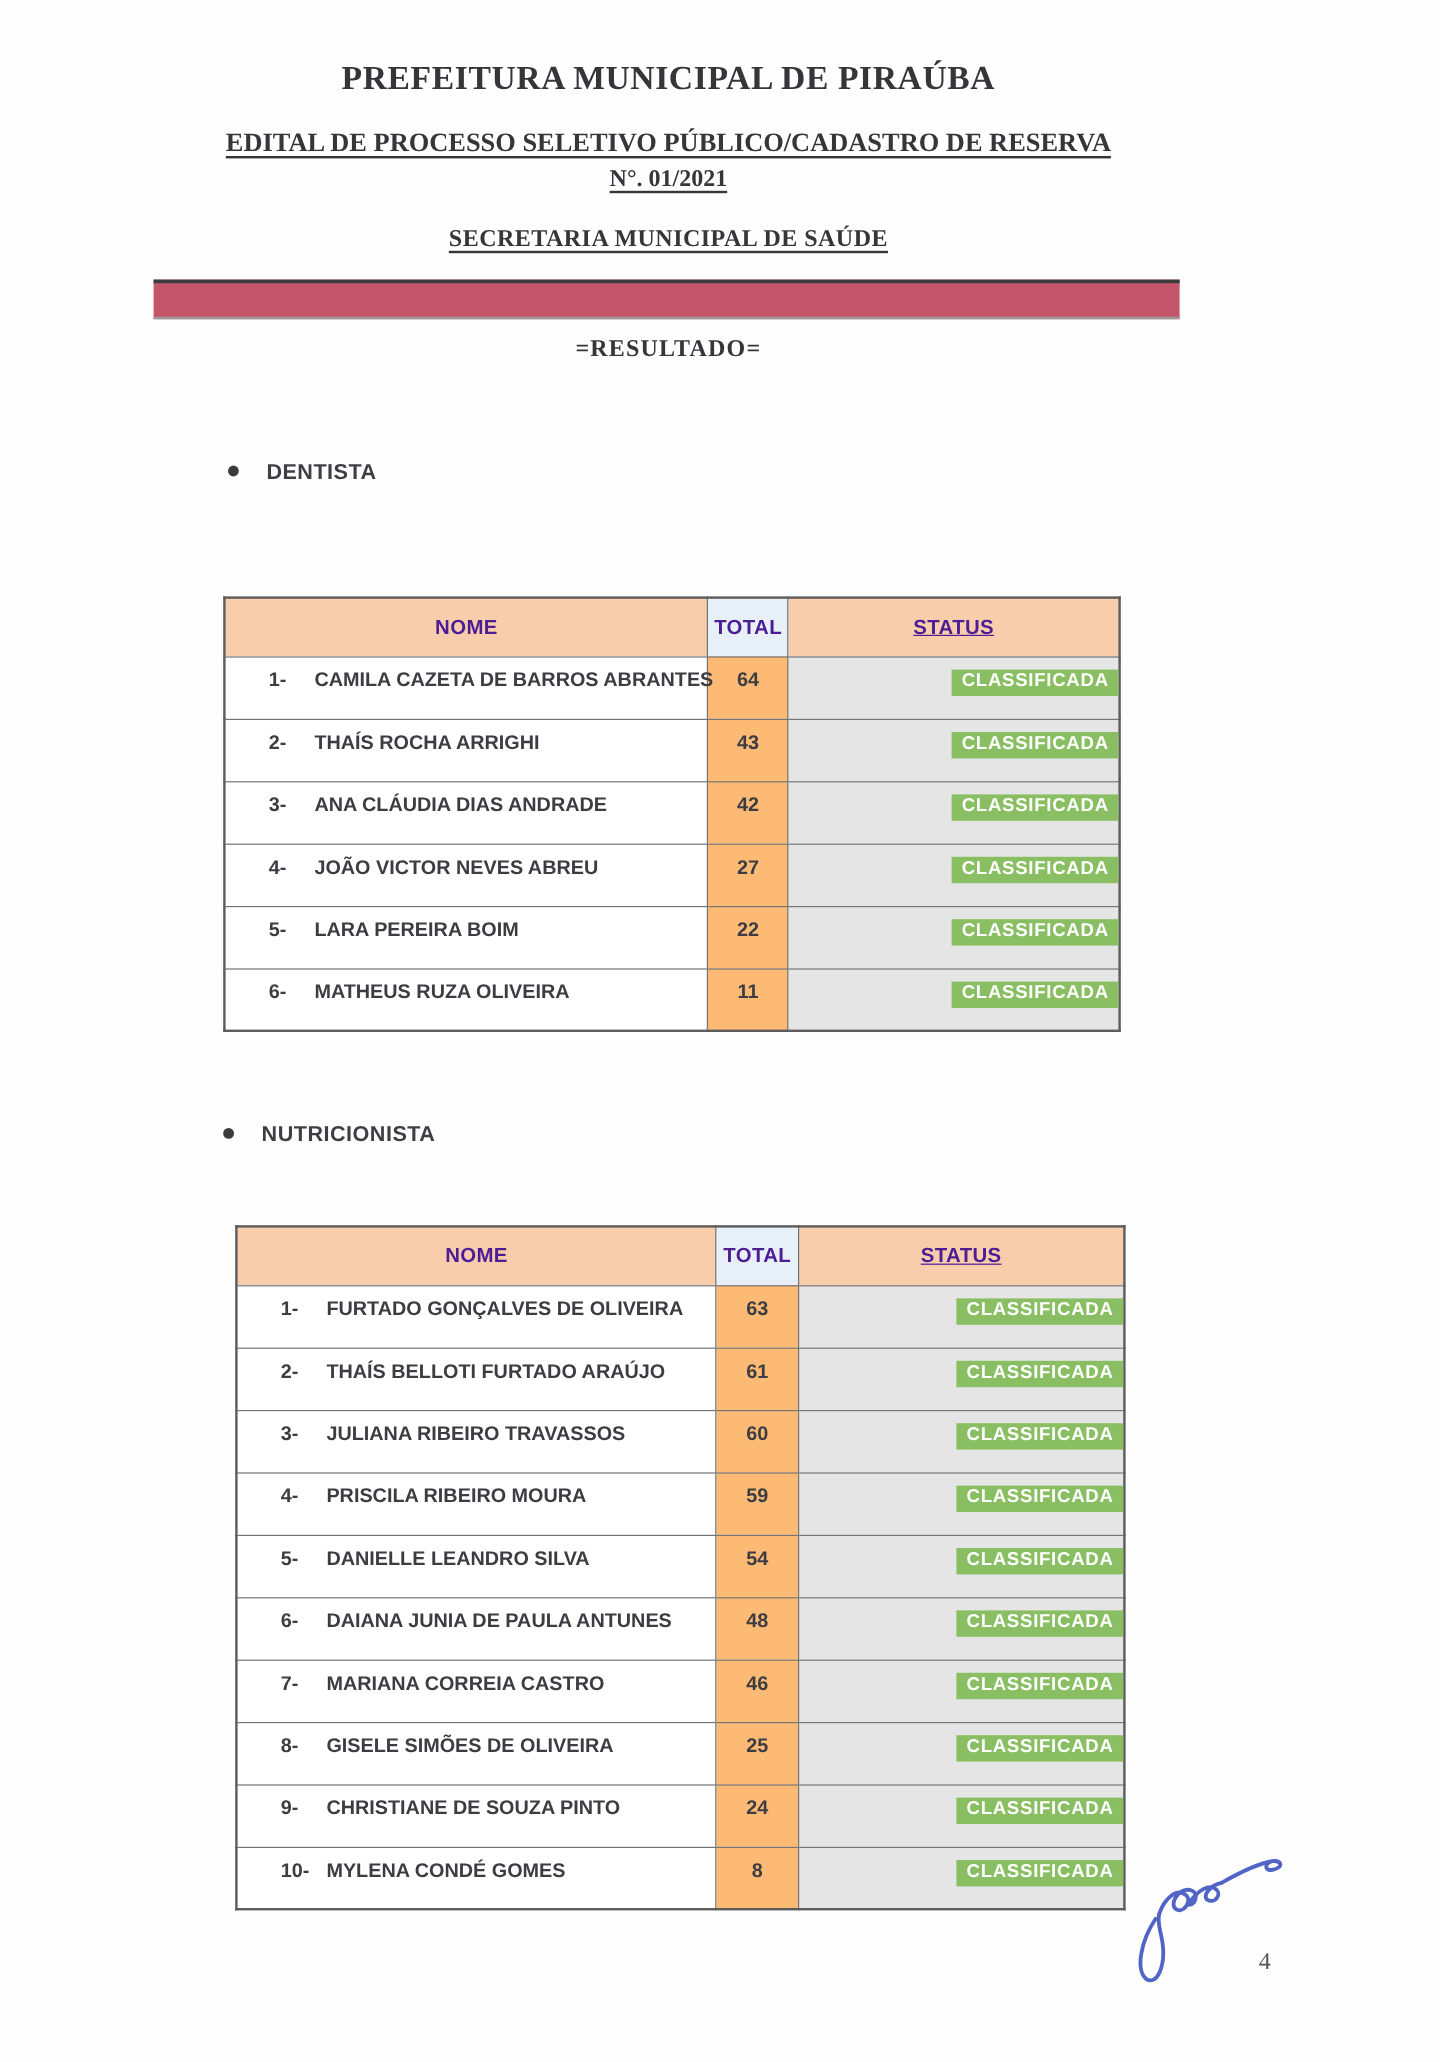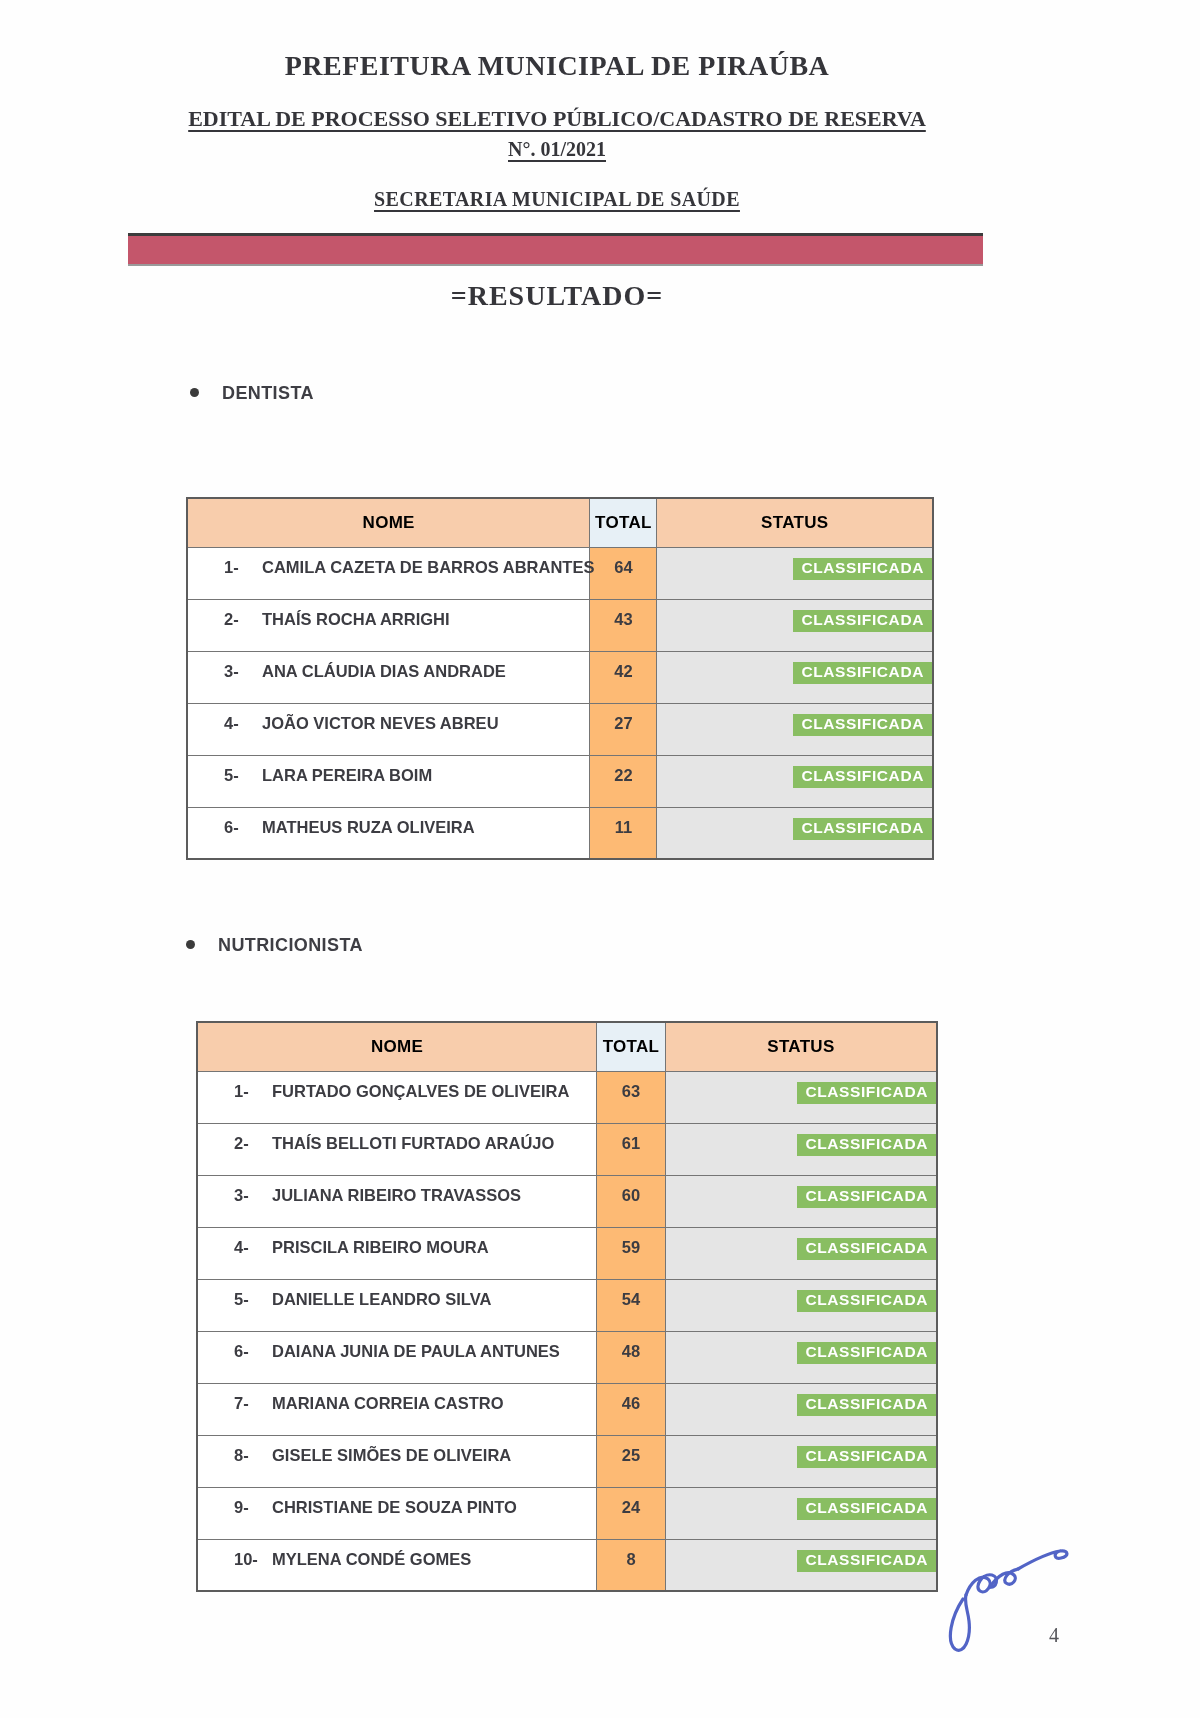--- a/index.html
+++ b/index.html
@@ -24,21 +24,21 @@
   }
   .t-prefeitura { top: 50px; font-size: 28px; letter-spacing: .5px; }
   .t-edital     { top: 106px; font-size: 22px; }
   .t-edital span, .t-numero span, .t-secretaria span {
     text-decoration: underline;
     text-decoration-thickness: 2px;
     text-underline-offset: 4px;
   }
   .t-numero     { top: 138px; font-size: 20px; }
   .t-secretaria { top: 188px; font-size: 20px; letter-spacing: .4px; }
-  .t-resultado  { top: 280px; font-size: 28px; letter-spacing: 1px; }
+  .t-resultado  { top: 280px; font-size: 20px; letter-spacing: 1px; }
   
   .accent-bar {
     position: absolute;
     left: 128px; top: 233px;
     width: 855px; height: 33px;
     background: #c4566b;
     border-top: 3px solid #3c3c3c;
     border-bottom: 2px solid #9a9a9a;
   }
   
@@ -67,27 +67,27 @@
     font-weight: bold;
     color: #3c3c42;
     border: 2px solid #5c5c5c;
   }
   #table-dentista { left: 186px; top: 497px; width: 748px; }
   #table-nutricionista { left: 196px; top: 1021px; width: 742px; }
   .results-table th, .results-table td { border: 1px solid #757575; }
   .results-table th {
     height: 49px;
     font-size: 17px;
-    color: #000000;
+    color: #4c1d95;
     letter-spacing: .3px;
     vertical-align: middle;
   }
   th.h-nome   { background: #f8cdac; }
   th.h-total  { background: #e7f0f6; }
-  th.h-status { background: #f8cdac; }
+  th.h-status { background: #f8cdac; text-decoration: underline; }
   .results-table td {
     height: 52px;
     vertical-align: top;
     padding-top: 10px;
     font-size: 16.5px;
   }
   td.c-nome {
     background: #ffffff;
     padding-left: 36px;
     white-space: nowrap;

